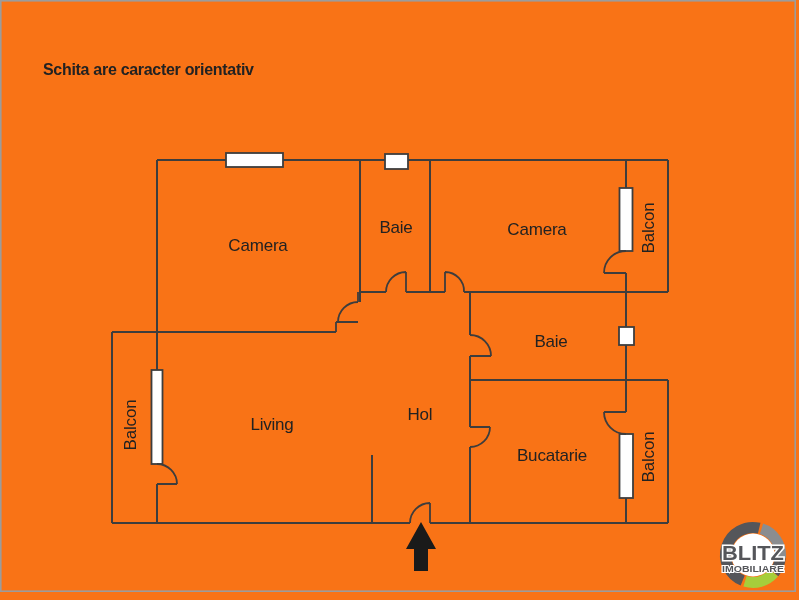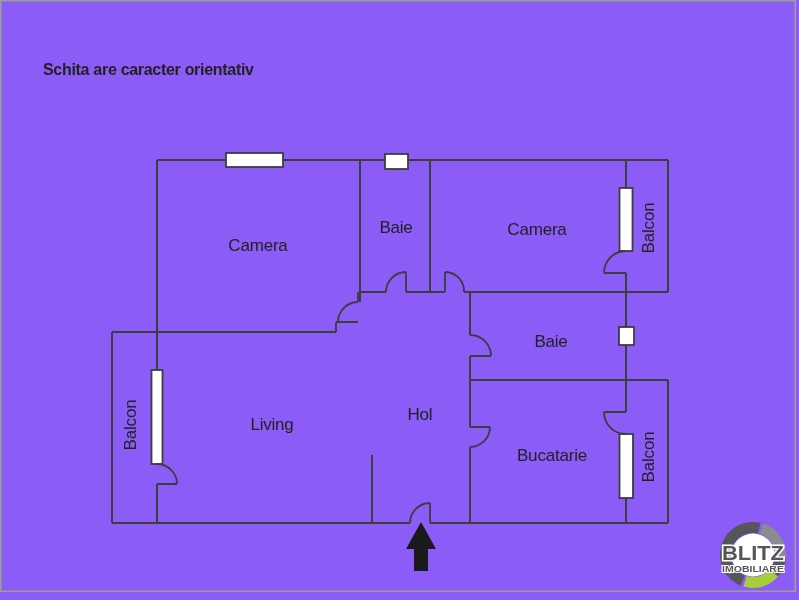--- a/index.html
+++ b/index.html
@@ -1,20 +1,20 @@
 <!DOCTYPE html>
 <html><head>
 <meta charset="utf-8">
 <style>
   html, body { margin: 0; padding: 0; background: #ffffff; }
   .canvas {
     position: relative;
     width: 799px;
     height: 600px;
-    background: #8b5cf6;
+    background: #f97316;
     overflow: hidden;
     font-family: "Liberation Sans", sans-serif;
   }
   svg text {
     font-family: "Liberation Sans", sans-serif;
   }
   .disclaimer {
     font-size: 16px;
     font-weight: 700;
     letter-spacing: -0.3px;

